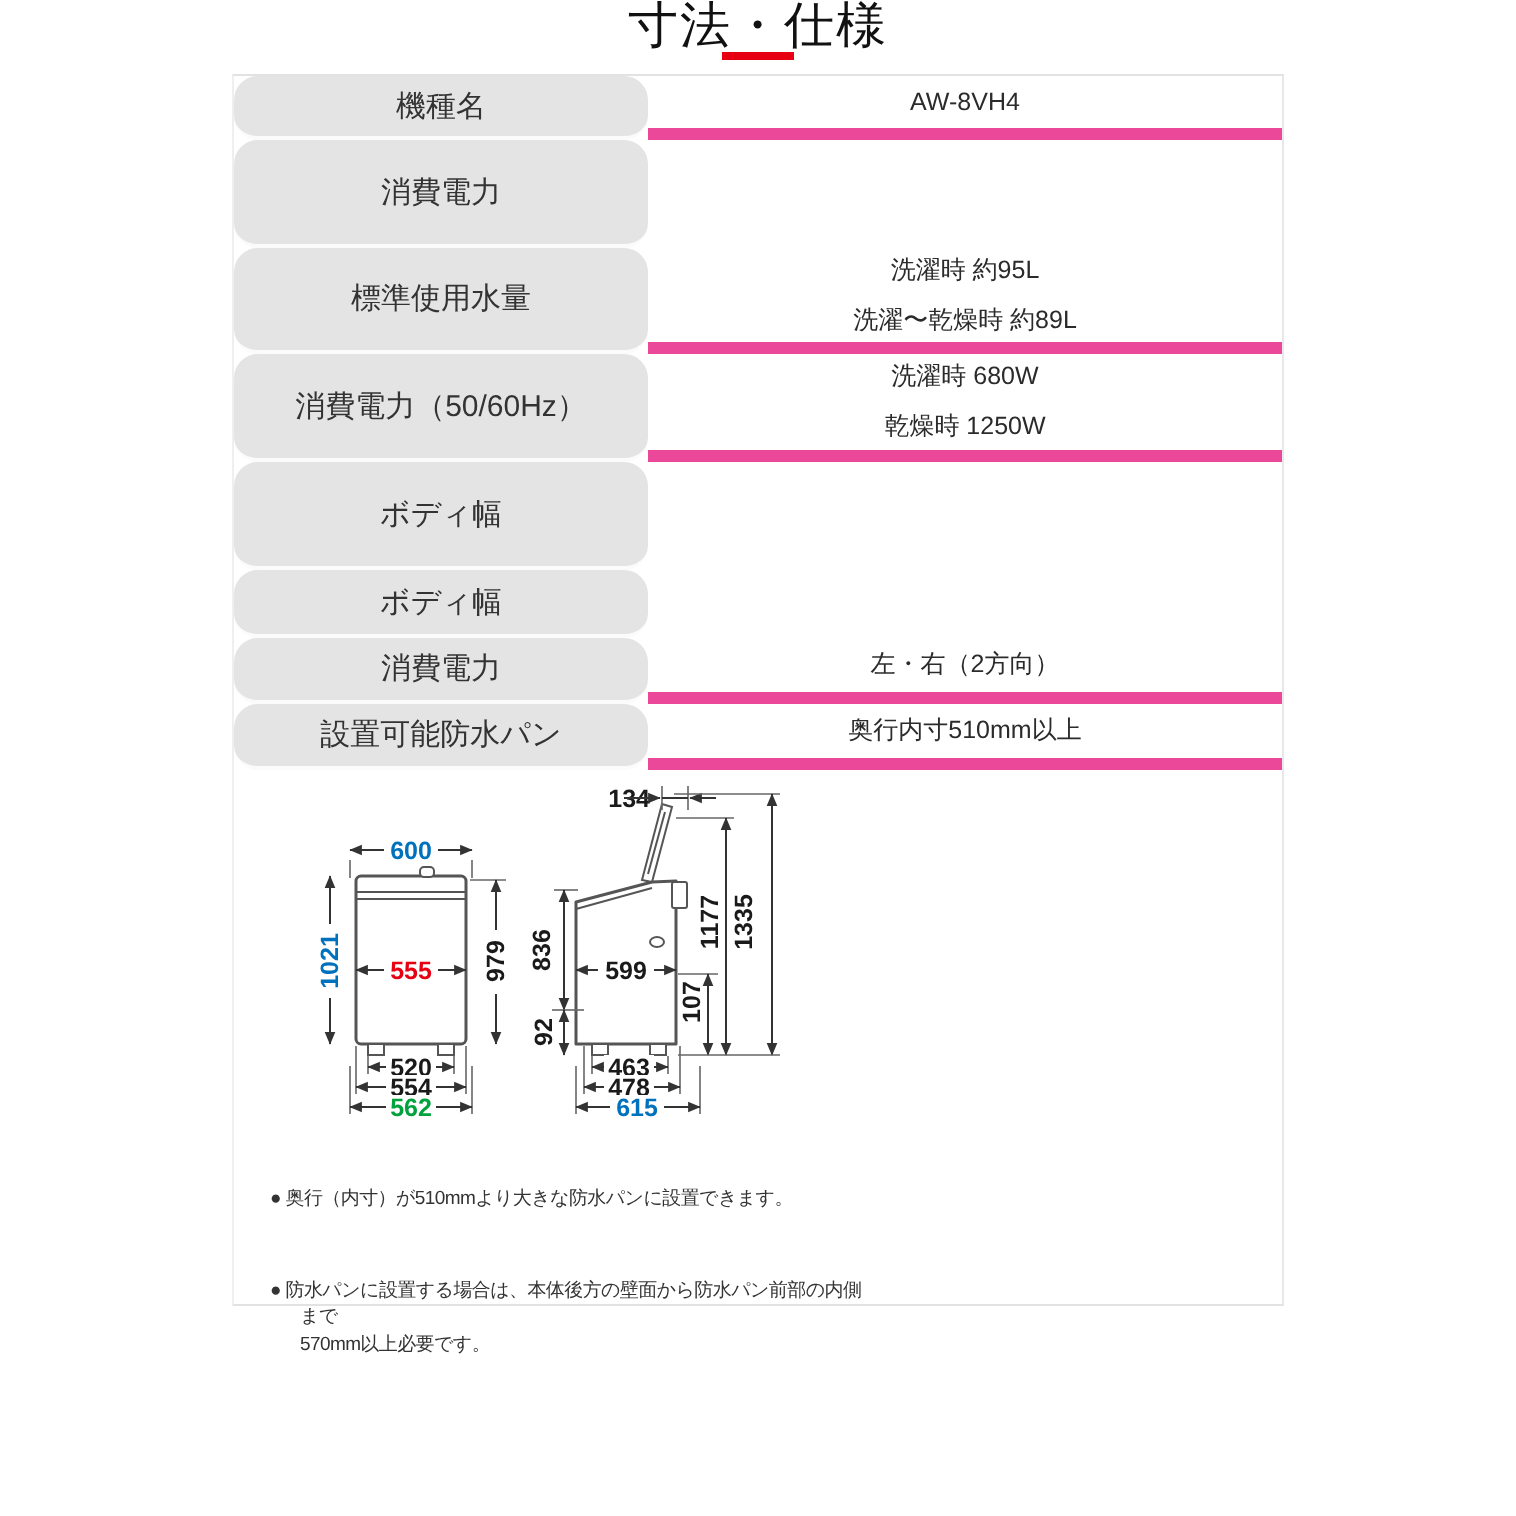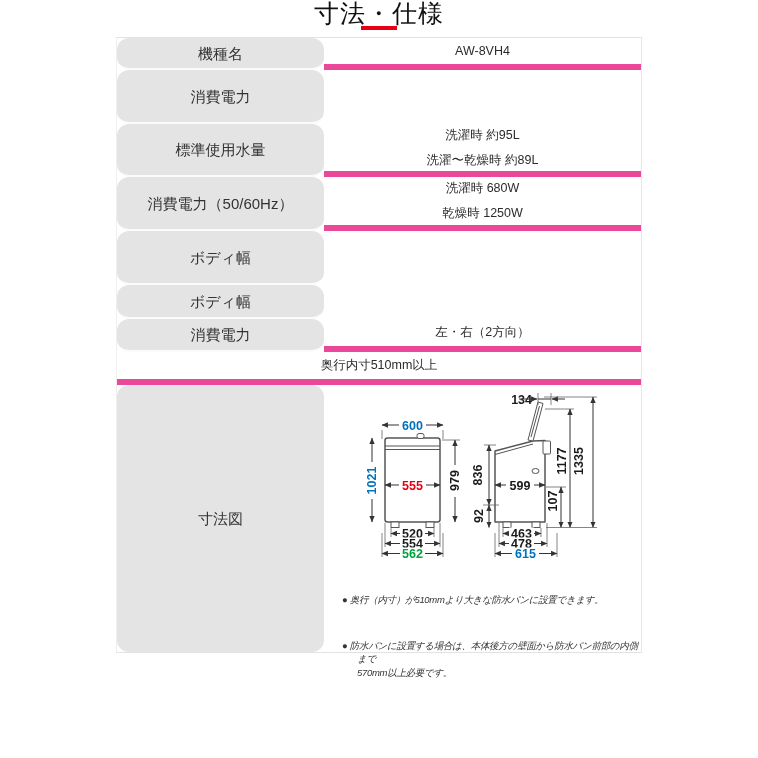--- a/index.html
+++ b/index.html
@@ -31,21 +31,21 @@
     text-align:center;font-size:12.5px;line-height:25px;color:#2b2b2b;
     border-bottom:6px solid #ec4899;box-sizing:border-box;white-space:pre-line;
   }
   .spec-row:last-child .cell-label{border-bottom:none;}
   .spec-row:last-child .cell-value{border-bottom:none;}
   .diagram-cell{position:relative;display:block;}
   .dim-svg{position:absolute;left:25px;top:4px;}
   .notes{position:absolute;left:18px;top:183px;width:302px;text-align:left;}
   .note{
     font-size:9.5px;letter-spacing:-0.3px;line-height:13.5px;color:#333;
-    white-space:pre-line;padding-left:15px;text-indent:-15px;margin:0 0 7px 0;font-style:italic;
+    white-space:pre-line;padding-left:15px;text-indent:-15px;margin:0 0 7px 0;
   }
   
   .dim-svg text{font-size:12.5px;font-weight:bold;fill:#1a1a1a;}
   .dim-svg .blue{fill:#0071bc;}
   .dim-svg .red{fill:#e60012;}
   .dim-svg .green{fill:#00a23e;}
   .dim-svg .body{fill:#ffffff;stroke:#555;stroke-width:1.5;stroke-linejoin:round;}
   .dim-svg .d1{stroke:#555;stroke-width:1;fill:none;}
   .dim-svg .d1f{fill:#ffffff;stroke:#555;stroke-width:1;}
   .dim-svg .dim{stroke:#333;stroke-width:1;fill:none;}
@@ -92,25 +92,25 @@
     <div class="cell-label">ボディ幅</div>
   </div>
 
 
   <div class="spec-row" style="height:33px">
     <div class="cell-label">消費電力</div>
     <div class="cell-value">左・右（2方向）</div>
   </div>
 
   <div class="spec-row" style="height:33px">
+    <div class="cell-label">設置可能防水パン</div>
     <div class="cell-value">奥行内寸510mm以上</div>
   </div>
 
   <div class="spec-row" style="height:267px">
-    <div class="cell-label">寸法図</div>
     <div class="cell-value diagram-cell">
 
       <svg class="dim-svg" width="256" height="182" viewBox="0 0 256 182" xmlns="http://www.w3.org/2000/svg">
         <defs>
           <marker id="ar" viewBox="0 0 10 10" refX="8.5" refY="5" markerWidth="7" markerHeight="7" orient="auto-start-reverse">
             <path d="M0,1.2 L9,5 L0,8.8 Z" fill="#333"></path>
           </marker>
         </defs>
 
         <g>

